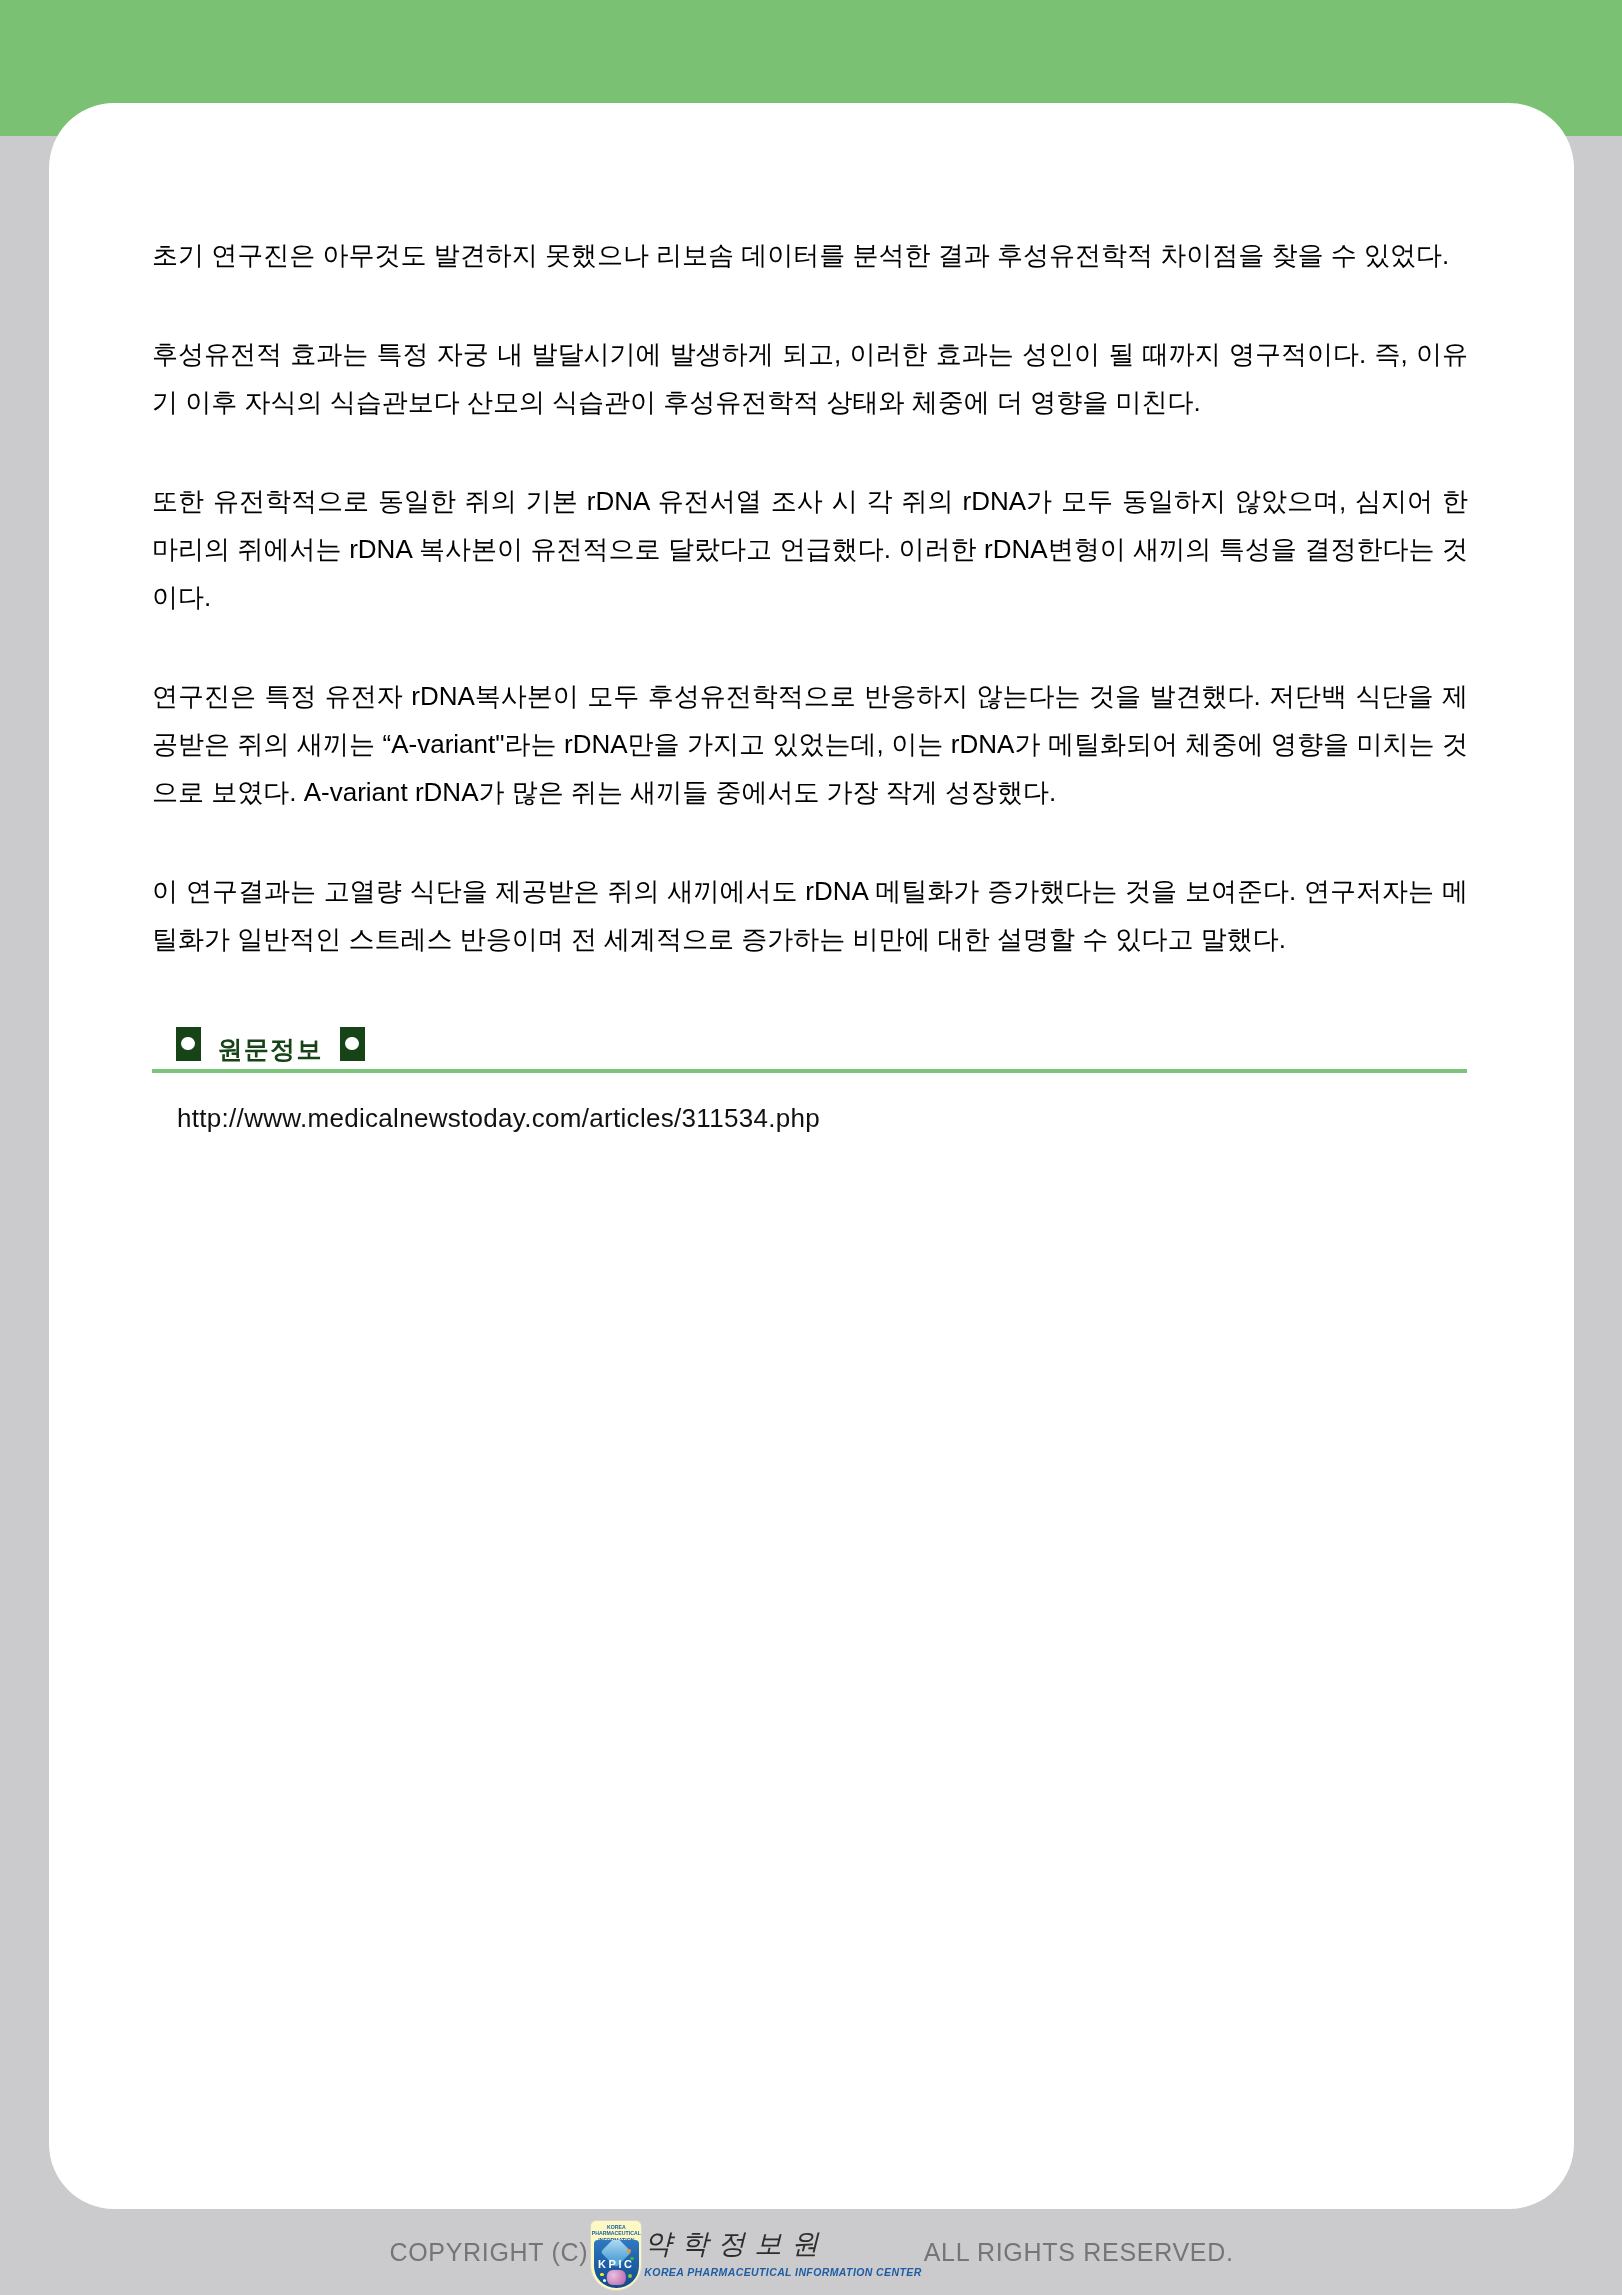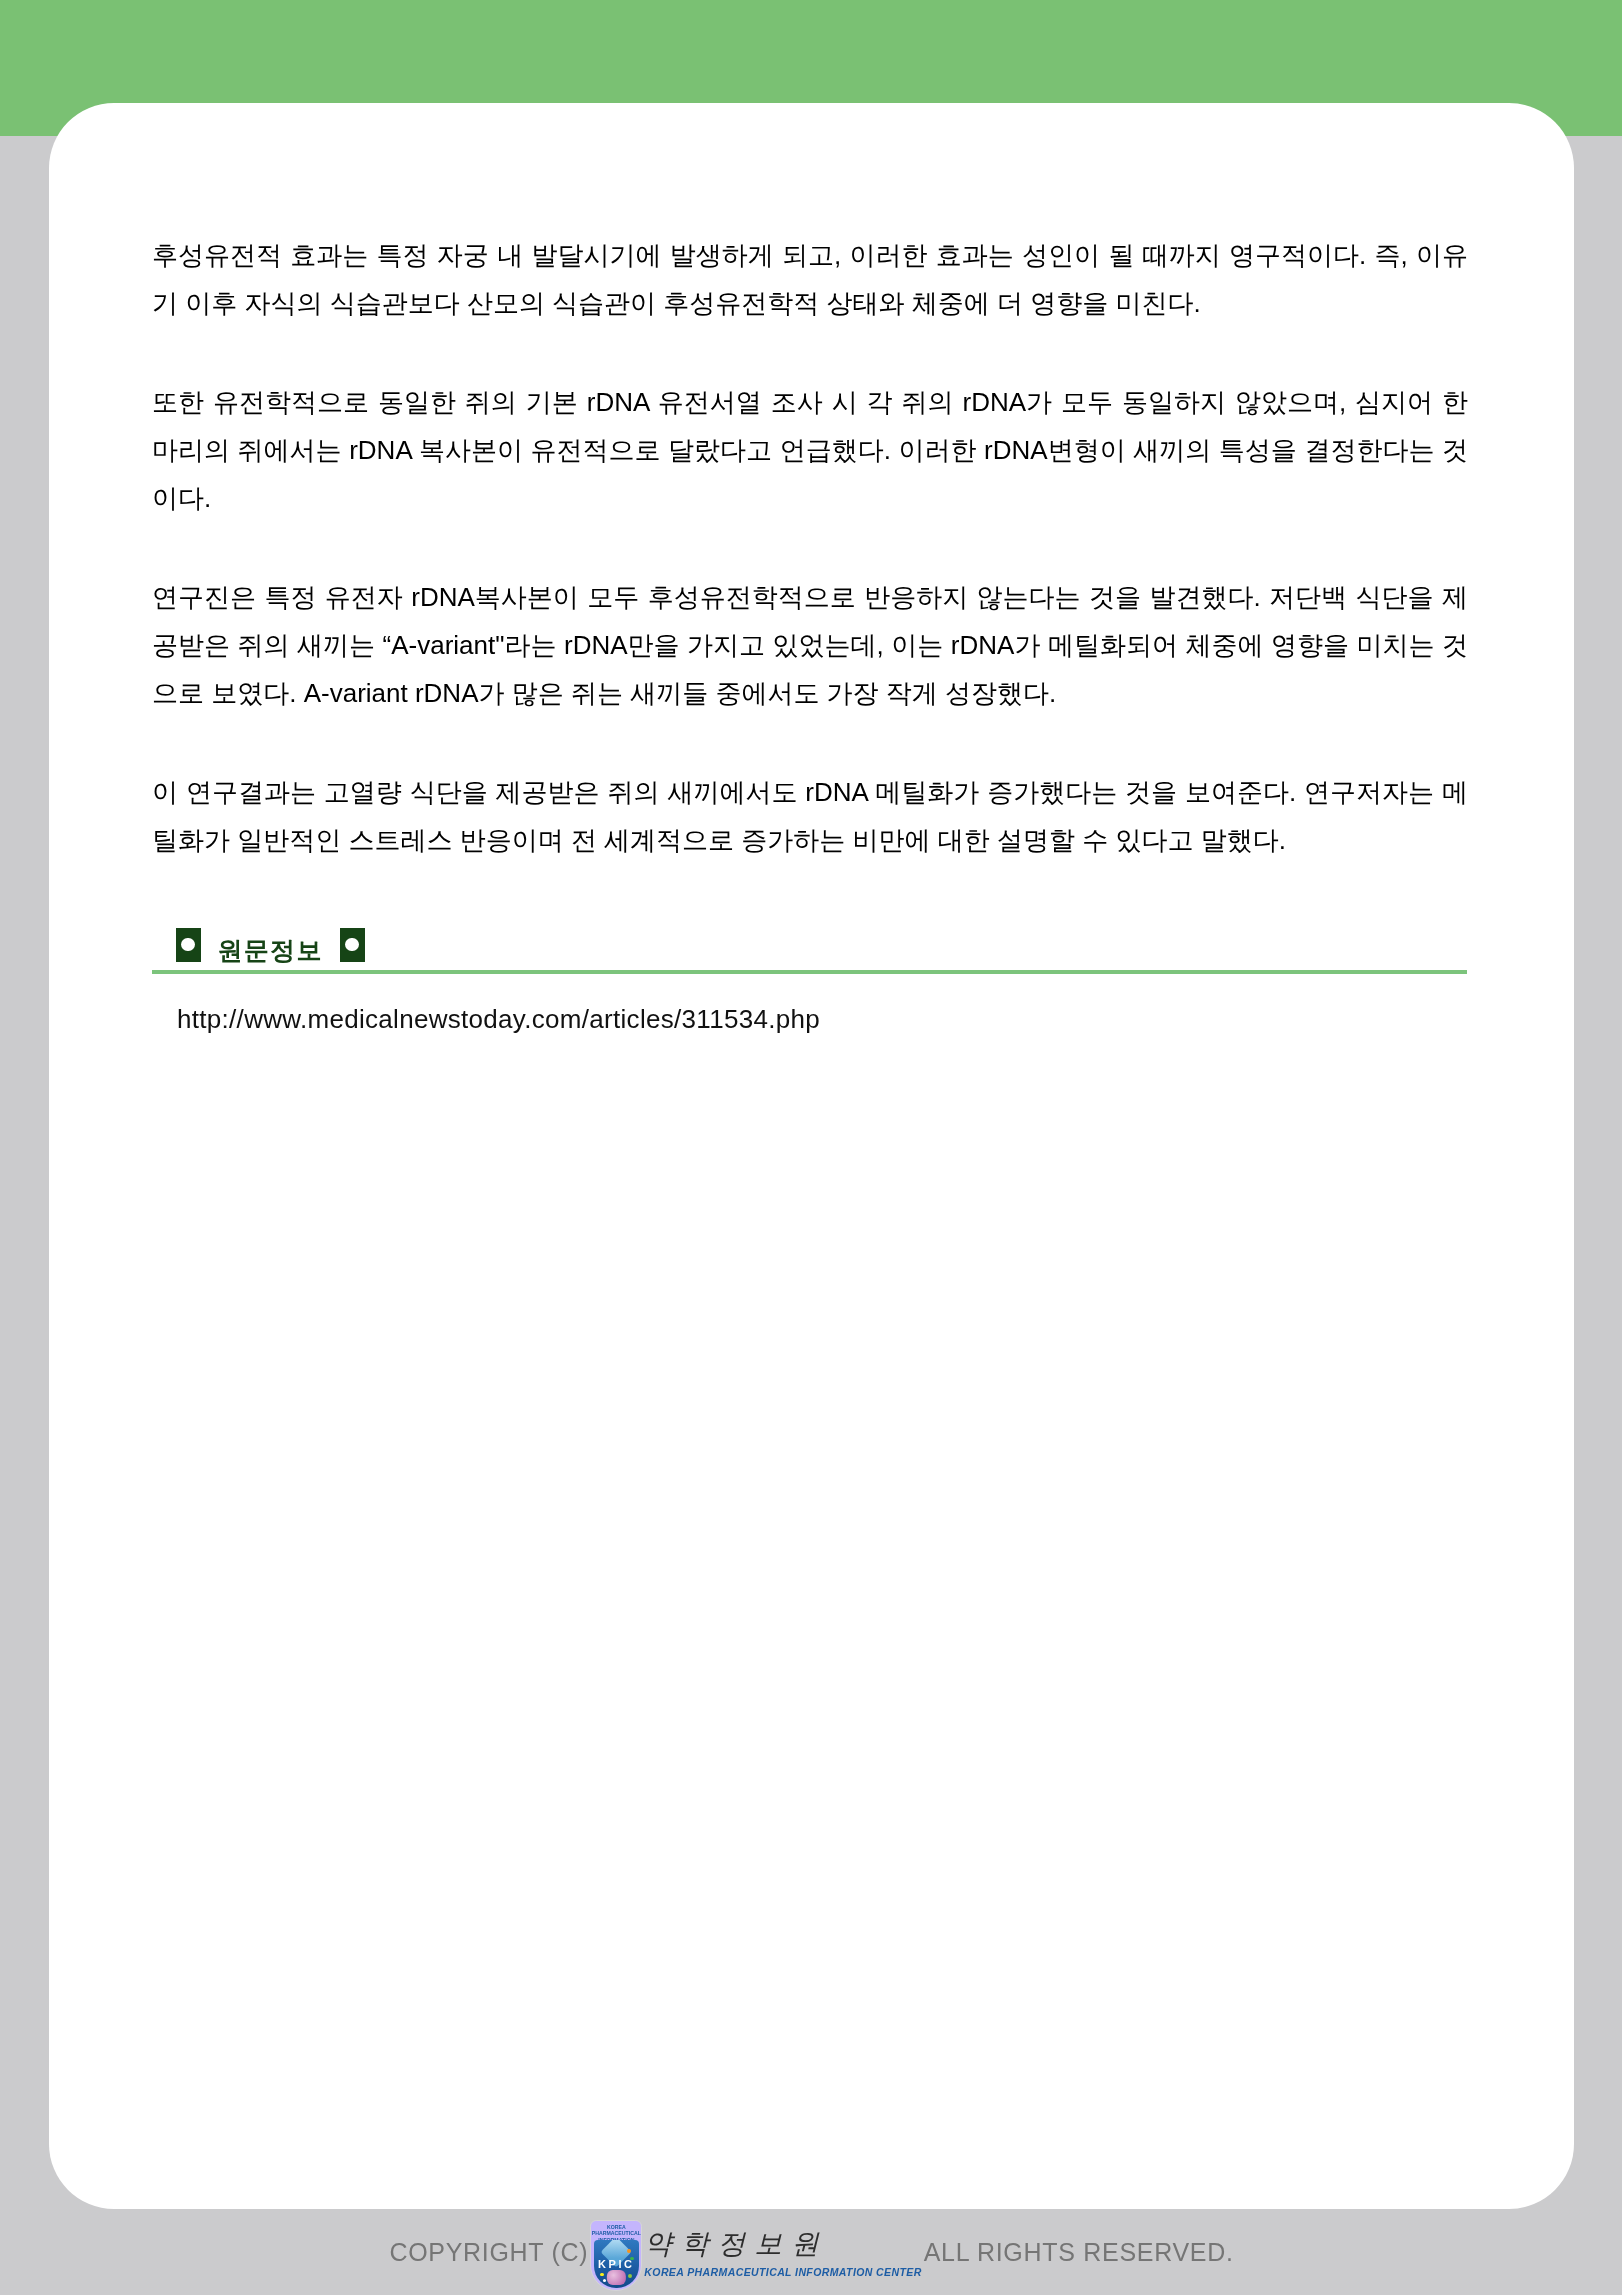--- a/index.html
+++ b/index.html
@@ -100,21 +100,21 @@
   .footer-copy, .footer-rights {
     font-size: 25px;
     color: #757575;
     letter-spacing: 0.7px;
     white-space: nowrap;
   }
 
   
   .kpic-logo {
     width: 52px; height: 71px;
-    background: #c4b5fd;
+    background: #fef9c3;
     border: 1.3px solid #d6d6d6;
     border-radius: 6.5px 6.5px 27.5px 27.5px;
     display: flex;
     flex-direction: column;
     overflow: hidden;
     flex: 0 0 auto;
     position: relative;
     top: 3.9px;
   }
   .kpic-top {
@@ -185,20 +185,21 @@
     white-space: nowrap;
   }
 </style>
 </head>
 <body>
 
 <div class="header-band"></div>
 
 <div class="content-card">
   <div class="card-inner">
+    <p class="body-paragraph">초기 연구진은 아무것도 발견하지 못했으나 리보솜 데이터를 분석한 결과 후성유전학적 차이점을 찾을 수 있었다.</p>
     <p class="body-paragraph">후성유전적 효과는 특정 자궁 내 발달시기에 발생하게 되고, 이러한 효과는 성인이 될 때까지 영구적이다. 즉, 이유기 이후 자식의 식습관보다 산모의 식습관이 후성유전학적 상태와 체중에 더 영향을 미친다.</p>
     <p class="body-paragraph">또한 유전학적으로 동일한 쥐의 기본 rDNA 유전서열 조사 시 각 쥐의 rDNA가 모두 동일하지 않았으며, 심지어 한 마리의 쥐에서는 rDNA 복사본이 유전적으로 달랐다고 언급했다. 이러한 rDNA변형이 새끼의 특성을 결정한다는 것이다.</p>
     <p class="body-paragraph">연구진은 특정 유전자 rDNA복사본이 모두 후성유전학적으로 반응하지 않는다는 것을 발견했다. 저단백 식단을 제공받은 쥐의 새끼는 “A-variant"라는 rDNA만을 가지고 있었는데, 이는 rDNA가 메틸화되어 체중에 영향을 미치는 것으로 보였다. A-variant rDNA가 많은 쥐는 새끼들 중에서도 가장 작게 성장했다.</p>
     <p class="body-paragraph">이 연구결과는 고열량 식단을 제공받은 쥐의 새끼에서도 rDNA 메틸화가 증가했다는 것을 보여준다. 연구저자는 메틸화가 일반적인 스트레스 반응이며 전 세계적으로 증가하는 비만에 대한 설명할 수 있다고 말했다.</p>
 
     <div class="source-section">
       <div class="source-label-row">
         <span class="label-square">
             <span class="dot"></span>
           </span>

